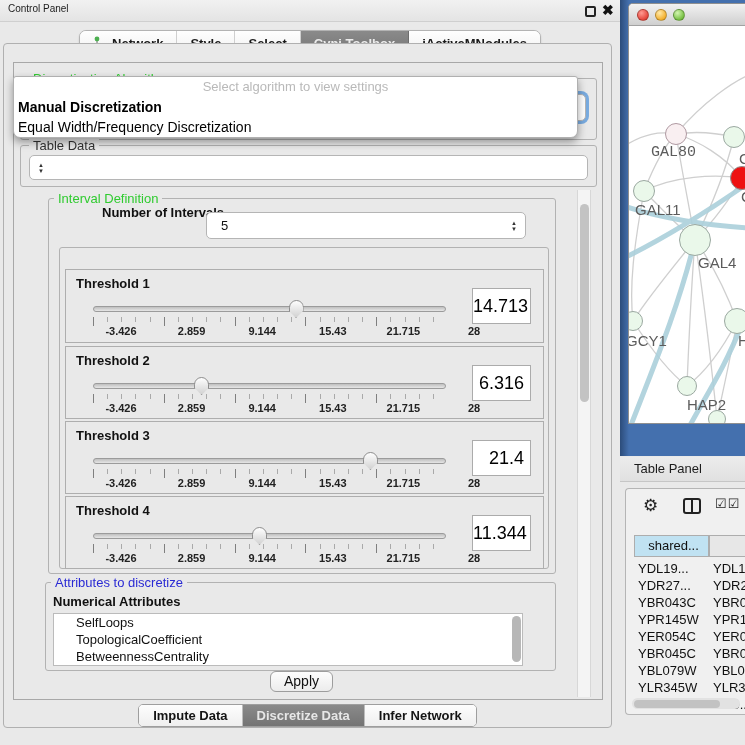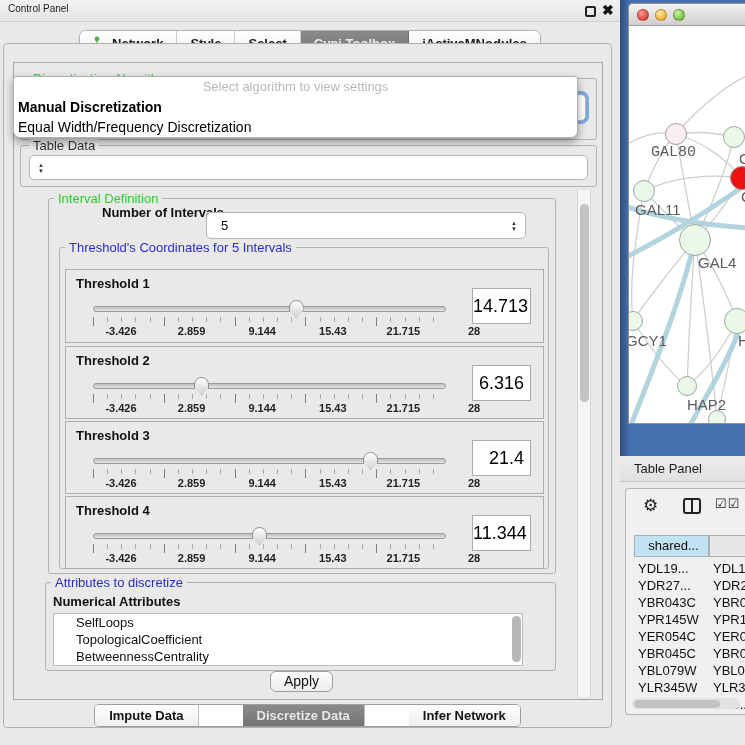--- a/index.html
+++ b/index.html
@@ -60,21 +60,21 @@
   .valbox { position:absolute; right:12px; top:18px; width:59px; height:36px; background:#fff; border:1px solid #ababab; font-size:18px; color:#000; text-align:right; line-height:34px; padding-right:6px; }
 
   .attr-sub { position:absolute; left:7px; top:11px; font-size:13px; font-weight:bold; color:#111; }
   .attr-list { position:absolute; left:7px; top:30px; width:470px; height:53px; background:#fff; border:1px solid #bbb; overflow:hidden; }
   .attr-list .item { padding-left:22px; font-size:13px; line-height:17px; color:#111; white-space:nowrap; }
   .attr-scroll { position:absolute; right:1px; top:2px; width:9px; height:46px; background:#b7b7b7; border-radius:5px; }
 
   .apply-btn { left:270px; top:671px; width:63px; height:21px; background:linear-gradient(#fdfdfd,#ececec); border:1px solid #9d9d9d; border-radius:6px; font-size:14px; color:#111; text-align:center; line-height:19px; }
 
   .bottom-tabrow { left:3px; top:704px; width:609px; height:23px; display:flex; justify-content:center; }
-  .btabgroup { display:flex; height:23px; border:1px solid #9e9e9e; border-radius:5px; overflow:hidden; background:#fff;gap:44px; }
+  .btabgroup { display:flex; height:23px; border:1px solid #9e9e9e; border-radius:5px; overflow:hidden; background:#fff; }
   .btab { display:flex; align-items:center; padding:0 14px; font-size:13px; font-weight:bold; color:#141414; background:linear-gradient(#fdfdfd,#efefef); border-right:1px solid #bdbdbd; }
   .btab:last-child { border-right:none; }
   .btab.selected { background:linear-gradient(#8a8a8a,#747474); color:#e7e7e7; }
 
   
   .netframe { left:620px; top:0; width:125px; height:456px; background:linear-gradient(to right,#2c4c7a 0,#4470ae 9px,#4470ae 100%); }
   .macwin { position:absolute; left:8px; top:3px; width:117px; height:421px; border-radius:5px 0 0 0; overflow:hidden; border:1px solid #8f8f8f; border-right:none; background:#fff; }
   .mactitle { height:22px; background:linear-gradient(#f2f2f2,#cfcfcf); border-bottom:1px solid #a2a2a2; display:flex; align-items:center; padding-left:8px; gap:6px; }
   .light { width:12px; height:12px; border-radius:50%; border:1px solid rgba(0,0,0,.25); }
   .light.red { background:radial-gradient(circle at 35% 30%,#ff9a92,#e5463c 70%); }
@@ -185,21 +185,20 @@
   <span class="noi-label" style="left:37px; top:6px;padding-left:16px;">Number of Intervals</span>
   <div class="combo" style="left:157px; top:13px; width:320px; height:27px;">
     <span class="val" style="padding-left:14px;">5</span>
     <span class="spin">
       <span>▲</span>
         <span>▼</span>
     </span>
   </div>
 
   <div class="group" style="left:10px; top:48px; width:490px; height:322px;">
-    <span class="legend blue" style="left:5px;">Threshold's Coordinates for 5 Intervals</span>
 
     <div class="tcard" style="top:21px; height:74px;">
       <span class="tlabel">Threshold 1</span>
       <div class="track">
         <div class="thumb" style="left: 57.7%;"></div>
       </div>
       <div class="ticks"></div>
       <div class="ticklabels">
         <span style="left:0%">-3.426</span>
         <span style="left:20%">2.859</span>

